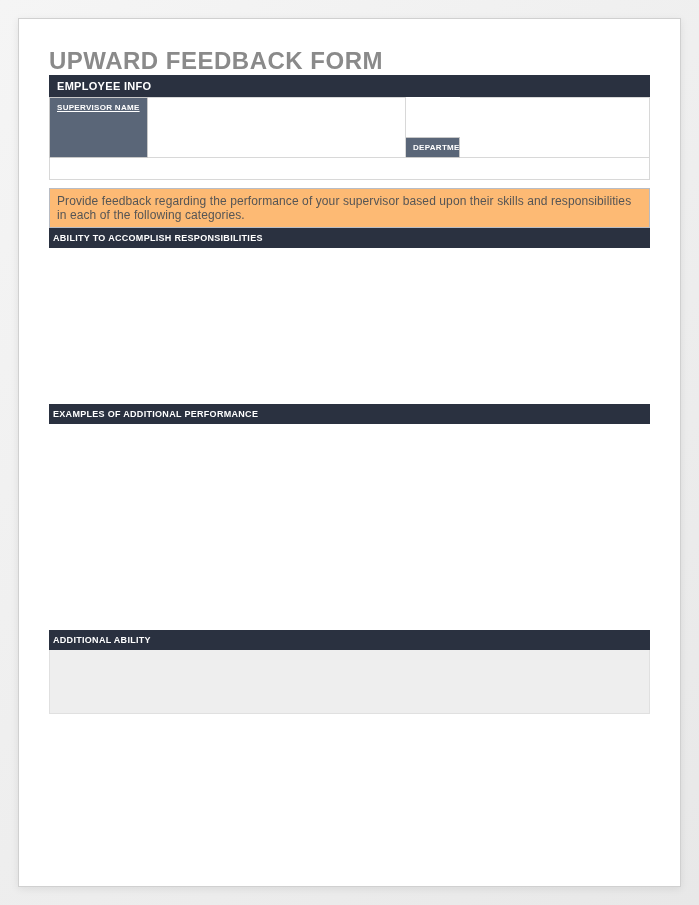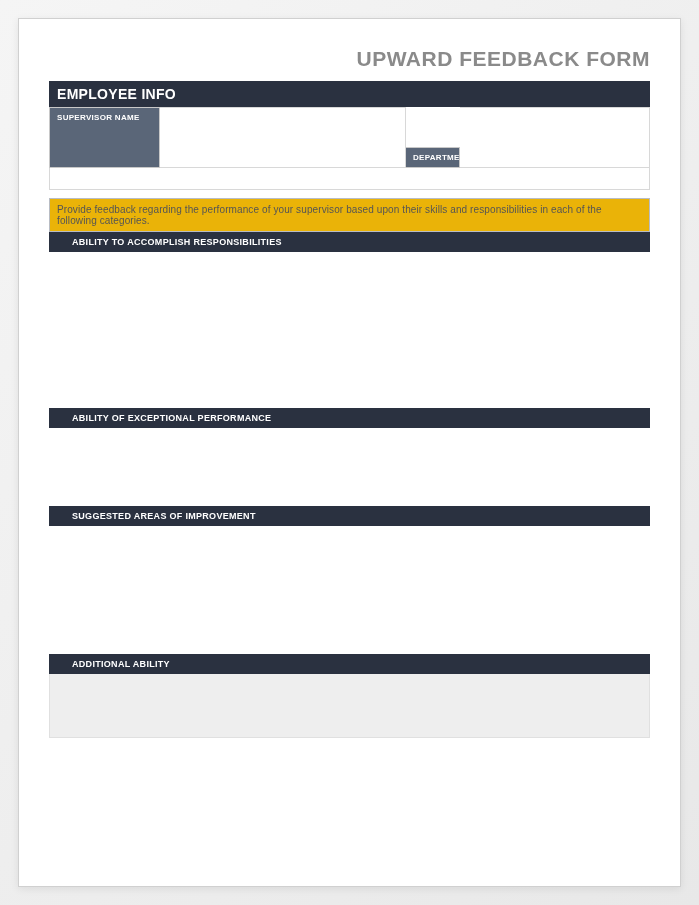--- a/index.html
+++ b/index.html
@@ -12,84 +12,82 @@
   }
   .page {
     background: #ffffff;
     width: 100%;
     height: 100%;
     border: 1px solid #d0d0d0;
     box-shadow: 0 2px 8px rgba(0,0,0,0.08);
     padding: 28px 30px 20px 30px;
   }
   .title {
-    font-size: 21px;
+    font-size: 24px;
     font-weight: bold;
     letter-spacing: 0.5px;
     color: #8a8a8a;
-    margin-bottom: 10px;
-    text-align: right;
   }
   .dark-header {
     background: #2a3140;
     color: #ffffff;
-    font-size: 14px;
+    font-size: 11px;
     font-weight: bold;
     letter-spacing: 0.3px;
     padding: 5px 8px;
   }
   .slate-cell {
     background: #5a6678;
     color: #ffffff;
     font-size: 8px;
     font-weight: bold;
     letter-spacing: 0.3px;
     padding: 5px 7px;
     border: 1px solid #c8c8c8;
   }
   .info-row {
     display: flex;
     width: 100%;
   }
-  .info-row .slate-cell.label1 { width: 111px; }
+  .info-row .slate-cell.label1 { width: 99px; text-decoration: underline; }
   .info-row .input1 { flex: 1; }
   .info-row .slate-cell.label2 { width: 54px; margin-top: 40px; }
   .info-row .input2 { width: 190px; }
   .white-input {
     background: #ffffff;
     border: 1px solid #d8d8d8;
     border-left: none;
     height: auto;
     min-height: 22px;
   }
   .info-row + .info-row .white-input,
   .info-row + .info-row .slate-cell { border-top: none; }
   .info-row .slate-cell.label2 { border-left: none; }
   .spacer-row {
     border: 1px solid #d8d8d8;
     border-top: none;
     height: 22px;
     background: #ffffff;
   }
   .instruction {
-    background: #eab308;
+    background: #fdba74;
     border: 1px solid #b8bcc4;
-    font-size: 10px;
+    font-size: 12px;
     color: #555;
     padding: 5px 7px;
     margin-top: 8px;
     letter-spacing: 0.1px;
   }
   .section-header {
     background: #2a3140;
     color: #ffffff;
     font-size: 9px;
     font-weight: bold;
     letter-spacing: 0.3px;
-    padding: 5px 23px;
+    padding: 5px 4px;
   }
   .section-body {
     background: #ffffff;
     height: 78px;
   }
   .section-body.short { height: 64px; }
   .section-body.light {
     background: #eeeeee;
     border: 1px solid #e0e0e0;
     border-top: none;
@@ -114,24 +112,23 @@
 
   <div class="spacer-row"></div>
 
   <div class="instruction">Provide feedback regarding the performance of your supervisor based upon their skills and responsibilities in each of the following categories.</div>
 
   <div class="section-header">ABILITY TO ACCOMPLISH RESPONSIBILITIES</div>
   <div class="section-body"></div>
 
   <div class="section-body"></div>
 
-  <div class="section-header">ABILITY OF EXCEPTIONAL PERFORMANCE</div>
+  <div class="section-header">EXAMPLES OF ADDITIONAL PERFORMANCE</div>
   <div class="section-body"></div>
 
-  <div class="section-header">SUGGESTED AREAS OF IMPROVEMENT</div>
   <div class="section-body short"></div>
 
   <div class="section-body short"></div>
 
   <div class="section-header">ADDITIONAL ABILITY</div>
   <div class="section-body short light"></div>
 
 </div>
 
 </body></html>

